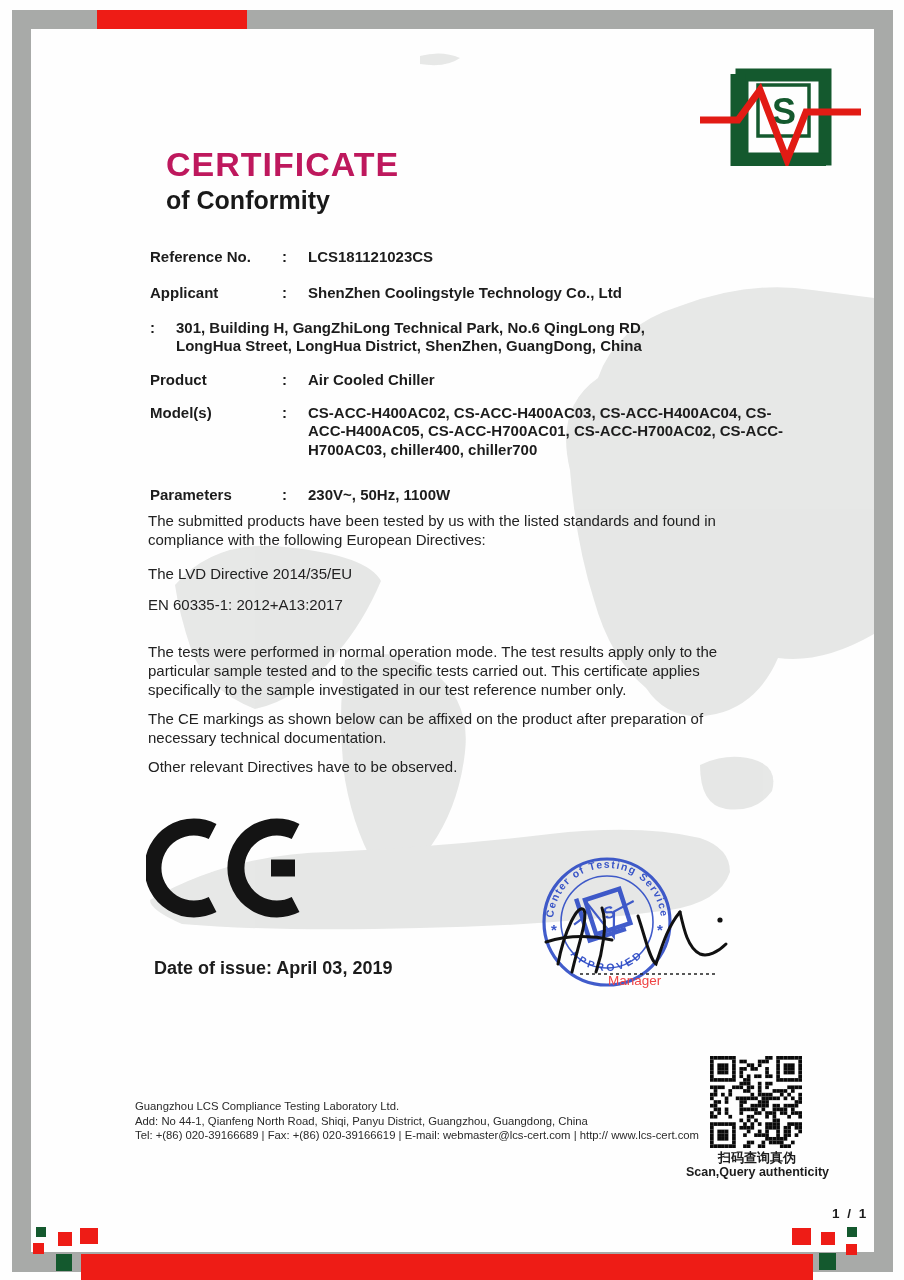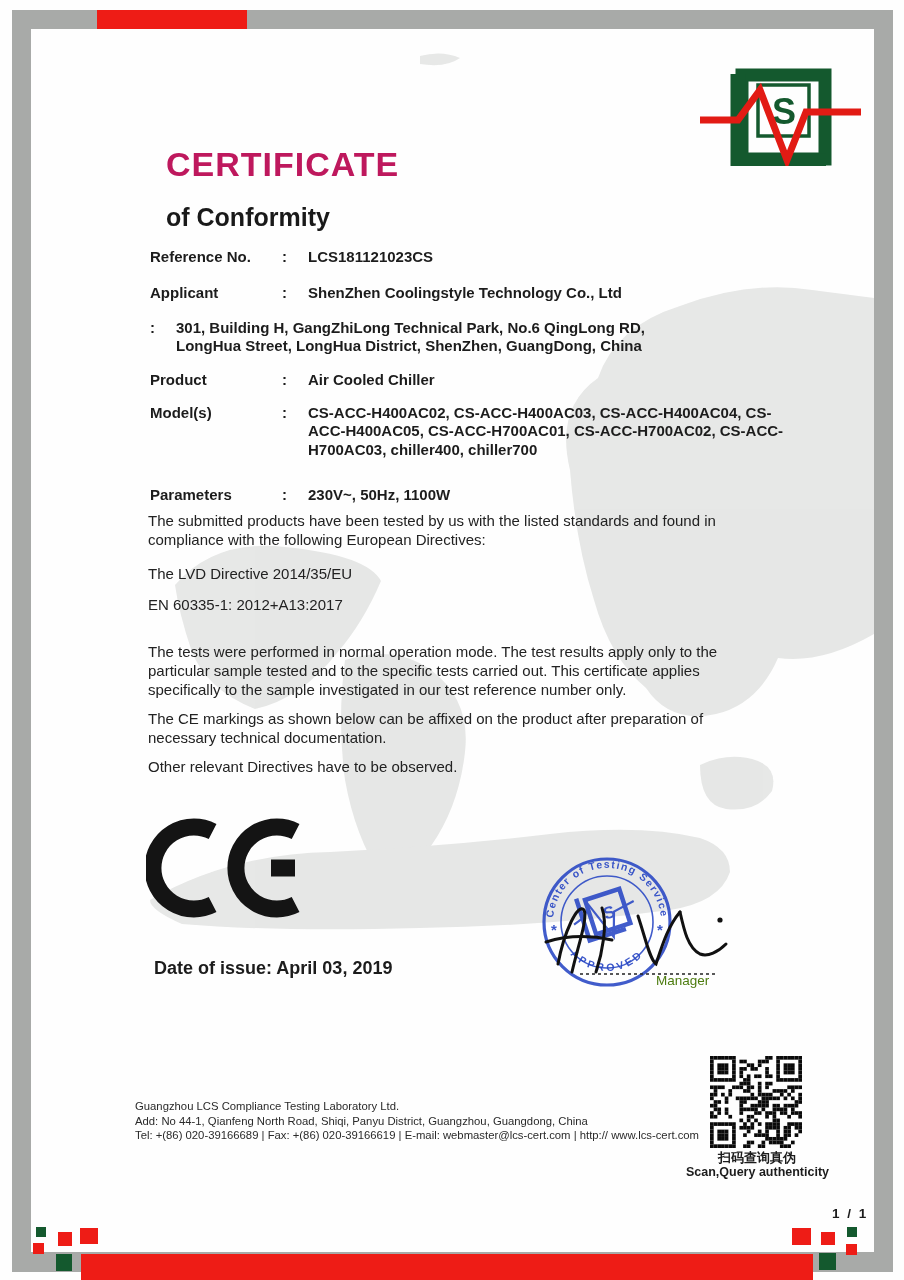--- a/index.html
+++ b/index.html
@@ -5,31 +5,31 @@
   html,body{margin:0;padding:0;background:#fff;}
   .page{position:relative;width:904px;height:1280px;background:#fefefe;overflow:hidden;
         font-family:"Liberation Sans",sans-serif;color:#1c1c1c;}
   .abs{position:absolute;}
   
   .bar{position:absolute;background:#a8aaa8;}
   .red-seg{position:absolute;background:#ee1c16;}
   .sq{position:absolute;}
   
   .title-main{font-size:34px;font-weight:700;letter-spacing:1px;color:#be185d;}
-  .title-sub{font-size:25px;font-weight:700;color:#191919;margin-top:19px;}
+  .title-sub{font-size:25px;font-weight:700;color:#191919;margin-top:2px;}
   
   .field{position:absolute;left:150px;display:flex;font-size:15px;font-weight:700;line-height:1.22;}
   .field .lbl{width:132px;flex:none;}
   .field .colon{width:26px;flex:none;text-align:left;}
   .field .val{width:478px;}
   
   .para{position:absolute;left:148px;width:594px;font-size:15px;line-height:1.27;color:#222;}
   .para.bold{font-weight:400;}
   .date-line{position:absolute;left:154px;font-size:18px;font-weight:700;}
-  .manager{position:absolute;font-size:13.5px;color:#4d7c0f;margin-left:48px;}
+  .manager{position:absolute;font-size:13.5px;color:#ef4444;}
   
   .footer{position:absolute;left:135px;top:1099px;font-size:11.3px;line-height:1.3;color:#2a2a2a;}
   .qr-cap-cn{position:absolute;left:699px;top:1149px;width:116px;text-align:center;font-size:13px;font-weight:700;}
   .qr-cap-en{position:absolute;left:660px;top:1165px;width:195px;text-align:center;font-size:12.5px;font-weight:700;}
   .page-num{position:absolute;left:832px;top:1206px;font-size:13.5px;font-weight:700;letter-spacing:2px;}
   svg text{font-family:"Liberation Sans",sans-serif;}
 </style>
 </head>
 <body>
 

